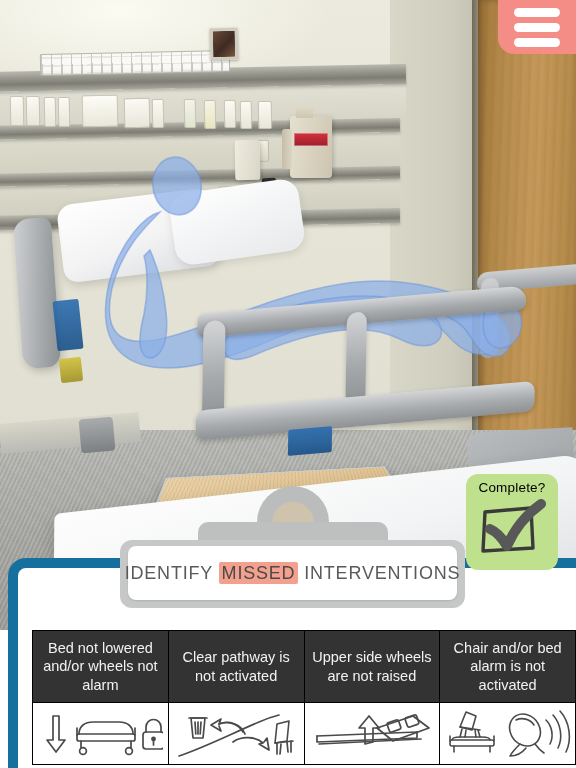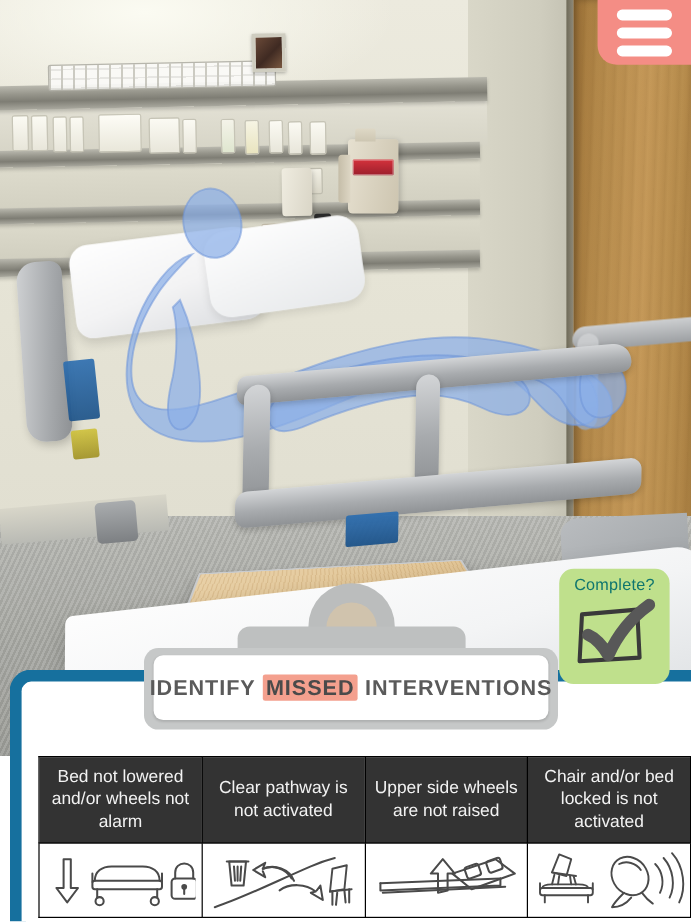--- a/index.html
+++ b/index.html
@@ -270,21 +270,21 @@
   
   #complete-badge {
     position: absolute; left: 466px; top: 474px; width: 92px; height: 96px;
     background: #BFE08C;
     border-radius: 12px;
     z-index: 25;
     display: flex; flex-direction: column; align-items: center;
     padding-top: 6px;
   }
   #complete-badge .lbl {
-    font-size: 13.5px; color: #0f766e; letter-spacing: .2px;
+    font-size: 13.5px; color: #000000; letter-spacing: .2px;
   }
   #complete-badge .chk { margin-top: 1px; }
 
   
   #title-banner {
     position: absolute; left: 120px; top: 484px; width: 345px; height: 124px;
     z-index: 30;
   }
   .banner-arch {
     position: absolute; left: 50%; top: 2px; transform: translateX(-50%);
@@ -309,21 +309,20 @@
   }
   .banner-plate {
     position: absolute; left: 0; top: 56px; width: 345px; height: 68px;
     background: #C6C8C8; border-radius: 12px;
   }
   .banner-inner {
     position: absolute; left: 8px; top: 62px; width: 329px; height: 54px;
     background: #FFFFFF; border-radius: 8px;
     display: flex; align-items: center; justify-content: center;
     box-shadow: 0 1px 2px rgba(0,0,0,0.12);
-    font-weight: bold;
   }
   #banner-title {
     font-size: 18px; color: #5a5a5a; letter-spacing: .8px; white-space: nowrap;
   }
   #banner-title .hl {
     background: #F4A08E; color: #4a4a4a; padding: 1px 3px;
     border-radius: 2px;
   }
 
   
@@ -494,21 +493,21 @@
     </svg>
   </div>
 
   <div id="bottom-panel" style="border-top-color: rgb(22, 112, 158); border-left-color: rgb(22, 112, 158);">
     <table id="intervention-table">
       <thead>
         <tr>
           <th>Bed not lowered and/or wheels not alarm</th>
           <th>Clear pathway is not activated</th>
           <th>Upper side wheels are not raised</th>
-          <th>Chair and/or bed locked is not activated</th>
+          <th>Chair and/or bed alarm is not activated</th>
         </tr>
       </thead>
       <tbody>
         <tr>
 
           <td class="icon-cell">
             <svg width="126" height="52" viewBox="0 0 126 52">
               <g fill="none" stroke="#4a4a4a" stroke-width="1.7" stroke-linejoin="round" stroke-linecap="round">
 
                 <path d="M16,8 L16,32 L10,32 L19,44 L28,32 L22,32 L22,8 Z"></path>

